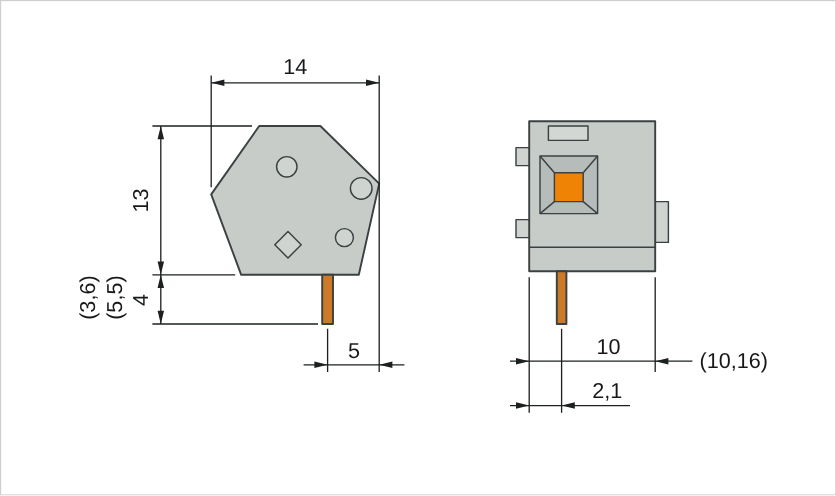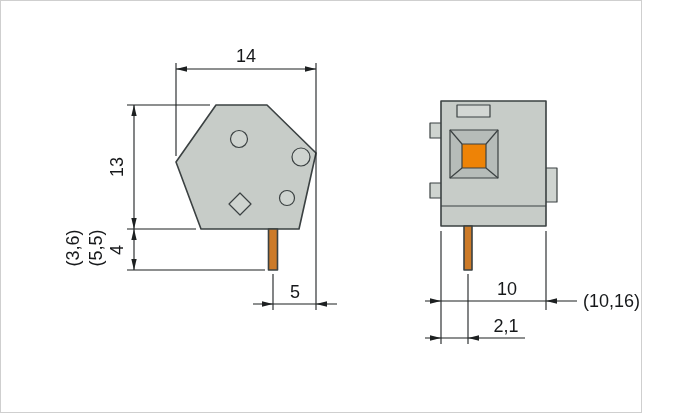--- a/index.html
+++ b/index.html
@@ -1,18 +1,18 @@
 <!DOCTYPE html>
 <html><head>
 <meta charset="utf-8">
 <style>
   html,body{margin:0;padding:0;background:#ffffff;}
   .canvas{
     position:relative;
-    width:642px;height:413px;
+    width:697px;height:413px;
     box-sizing:border-box;
     background:#ffffff;
     border:1px solid #cfcfcf;
     overflow:hidden;
   }
   svg{display:block;}
   .part{stroke:#3b4142;stroke-width:1.6;stroke-linejoin:round;}
   .thin{stroke:#3b4142;stroke-width:1.2;stroke-linejoin:round;}
   .dim{stroke:#1d2021;stroke-width:1.1;}
   .arrow{fill:#1d2021;stroke:none;}

